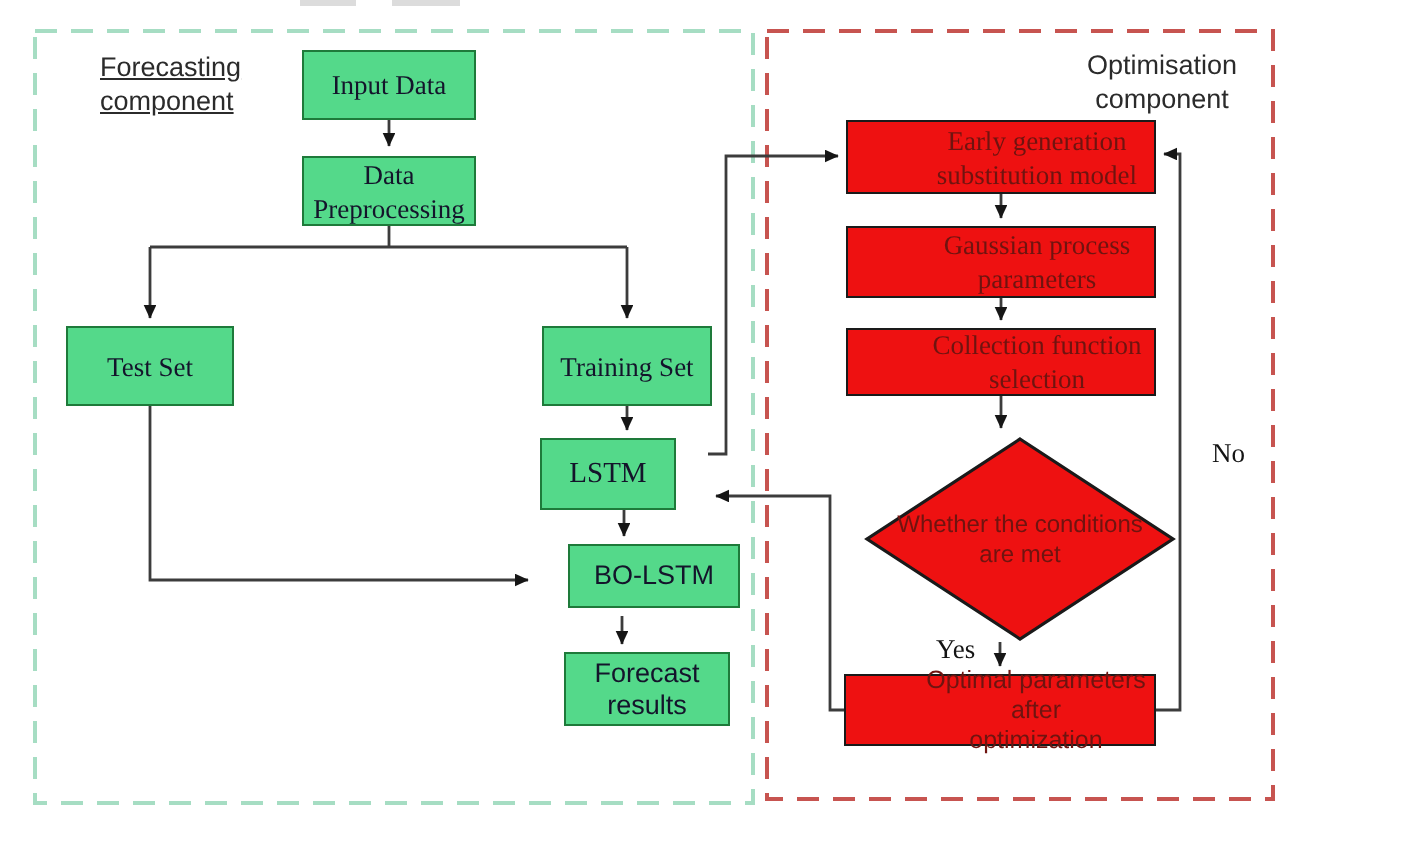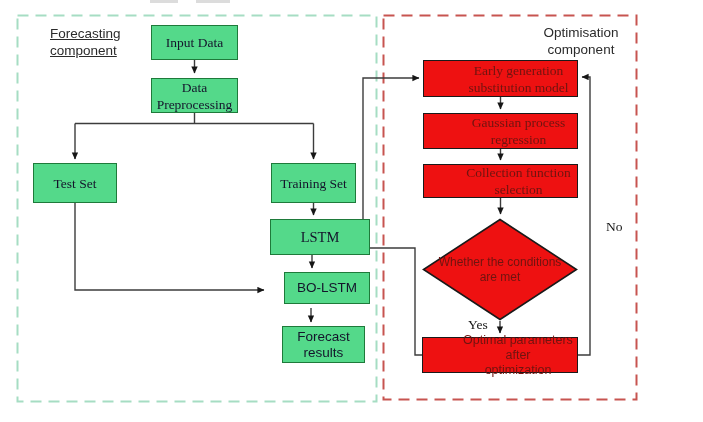--- a/index.html
+++ b/index.html
@@ -20,21 +20,21 @@
   .green-box{background:var(--green-fill);border:1.6px solid var(--green-border);
              color:var(--green-text);}
   .red-box{background:var(--red-fill);border:1.6px solid var(--red-border);
            color:var(--red-text);padding-left:36px;}
   .serif{font-family:"Liberation Serif",serif;font-size:13.5px;line-height:17px;}
   .sans{font-family:"Liberation Sans",sans-serif;font-size:13px;line-height:16px;}
   .panel-label{position:absolute;color:var(--label-text);font-size:13.5px;line-height:17px;
                font-family:"Liberation Sans",sans-serif;}
   .edge-label{position:absolute;color:#141414;font-family:"Liberation Serif",serif;
               font-size:13.5px;}
-  .diamond-wrap{position:absolute;left:422px;top:218px;width:156px;height:103px;}
+  .diamond-wrap{position:absolute;left:432px;top:218px;width:156px;height:103px;}
   .diamond-wrap svg{position:absolute;left:0;top:0;}
   .diamond-text{position:absolute;left:8px;right:8px;top:0;bottom:0;display:flex;
                 flex-direction:column;align-items:center;justify-content:center;
                 color:var(--red-text);font-size:12px;line-height:15px;text-align:center;}
   .artifact{position:absolute;background:#c9c9c9;opacity:0.65;height:3px;top:0;}
 </style>
 </head>
 <body>
 
 <div id="canvas">
@@ -84,38 +84,38 @@
   <div class="box green-box serif" style="left:151px;top:78px;width:87px;height:35px;">
     <div>Data</div>
     <div>Preprocessing</div>
   </div>
   <div class="box green-box serif" style="left:33px;top:163px;width:84px;height:40px;">
     <div>Test Set</div>
   </div>
   <div class="box green-box serif" style="left:271px;top:163px;width:85px;height:40px;">
     <div>Training Set</div>
   </div>
-  <div class="box green-box serif" style="left:270px;top:219px;width:100px;height:36px;font-size:14.5px;">
+  <div class="box green-box serif" style="left:270px;top:219px;width:68px;height:36px;font-size:14.5px;">
     <div>LSTM</div>
   </div>
   <div class="box green-box sans" style="left:284px;top:272px;width:86px;height:32px;font-size:13.5px;">
     <div>BO-LSTM</div>
   </div>
   <div class="box green-box sans" style="left:282px;top:326px;width:83px;height:37px;font-size:13.5px;">
     <div>Forecast</div>
     <div>results</div>
   </div>
 
   <div class="box red-box serif" style="left:423px;top:60px;width:155px;height:37px;">
     <div>Early generation</div>
     <div>substitution model</div>
   </div>
   <div class="box red-box serif" style="left:423px;top:113px;width:155px;height:36px;">
     <div>Gaussian process</div>
-    <div>regression</div>
+    <div>parameters</div>
   </div>
   <div class="box red-box serif" style="left:423px;top:164px;width:155px;height:34px;text-align:right;">
     <div>Collection function</div>
     <div>selection</div>
   </div>
 
   <div class="diamond-wrap">
     <svg width="156" height="103">
       <polygon points="78,1.5 154.5,51.5 78,101.5 1.5,51.5" fill="#ee1111" stroke="#1a1a1a" stroke-width="1.6"></polygon>
     </svg>

